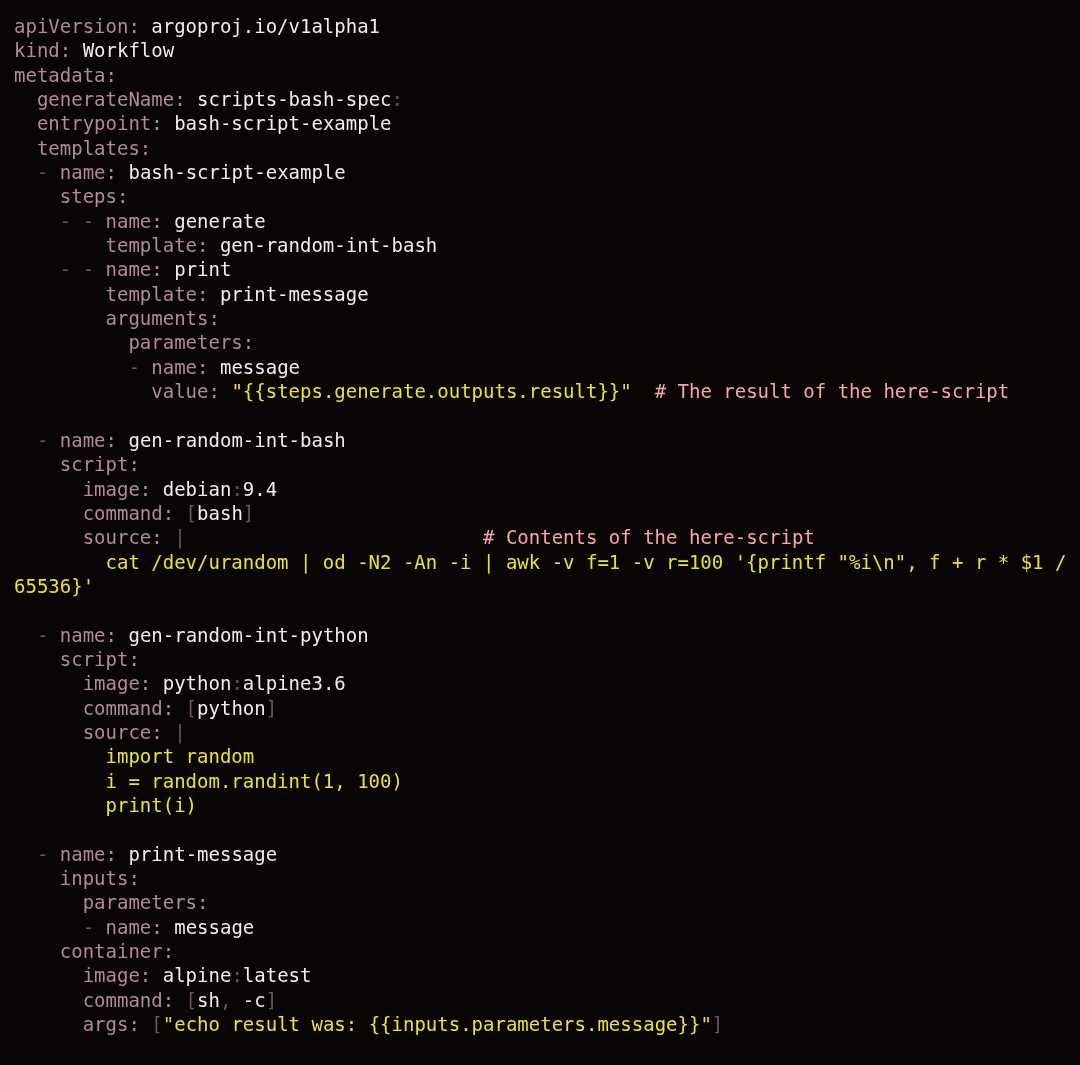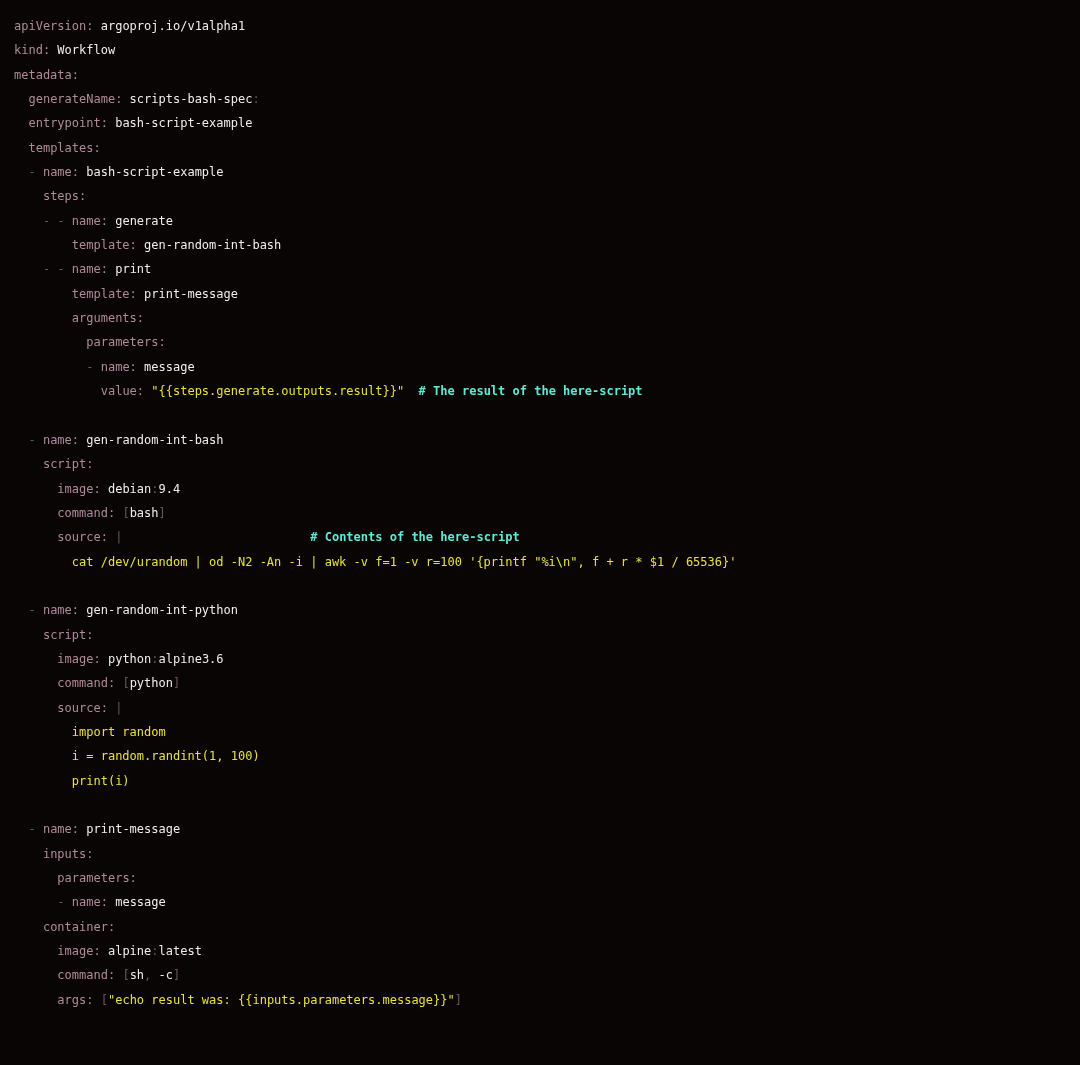--- a/index.html
+++ b/index.html
@@ -9,33 +9,33 @@
     background: #0a0505;
   }
   body {
     width: 1080px;
     height: 1065px;
     overflow: hidden;
     font-family: "DejaVu Sans Mono", "Liberation Mono", monospace;
   }
   #code {
     padding: 14px 0 0 14px;
-    font-size: 12px;
+    font-size: 19px;
     line-height: 24.35px;
     letter-spacing: 0px;
     white-space: pre-wrap;
     word-break: break-word;
     color: #e8e2e2;
     -webkit-font-smoothing: antialiased;
   }
   .ln { display: block; min-height: 24.35px; }
   
   .k   { color: #b08a9c; }   
   .p   { color: #6d5560; }   
   .v   { color: #f2ecec; }   
   .s   { color: #e8e337; }   
-  .c   { color: #5eead4; font-weight: bold; }   
+  .c   { color: #fca5a5; }   
   .colon { color: #b08a9c; }
 </style>
 </head>
 <body>
 
 <div id="code" style="background: rgb(10, 5, 5);"><div class="ln"><span class="p"></span><span class="k">apiVersion</span><span class="colon">:</span><span class="v"> argoproj.io/v1alpha1</span></div><div class="ln"><span class="p"></span><span class="k">kind</span><span class="colon">:</span><span class="v"> Workflow</span></div><div class="ln"><span class="p"></span><span class="k">metadata</span><span class="colon">:</span></div><div class="ln"><span class="p">  </span><span class="k">generateName</span><span class="colon">:</span><span class="v"> scripts-bash-spec</span><span class="p">:</span></div><div class="ln"><span class="p">  </span><span class="k">entrypoint</span><span class="colon">:</span><span class="v"> bash-script-example</span></div><div class="ln"><span class="p">  </span><span class="k">templates</span><span class="colon">:</span></div><div class="ln"><span class="p">  </span><span class="p">- </span><span class="k">name</span><span class="colon">:</span><span class="v"> bash-script-example</span></div><div class="ln"><span class="p">    </span><span class="k">steps</span><span class="colon">:</span></div><div class="ln"><span class="p">    </span><span class="p">- - </span><span class="k">name</span><span class="colon">:</span><span class="v"> generate</span></div><div class="ln"><span class="p">        </span><span class="k">template</span><span class="colon">:</span><span class="v"> gen-random-int-bash</span></div><div class="ln"><span class="p">    </span><span class="p">- - </span><span class="k">name</span><span class="colon">:</span><span class="v"> print</span></div><div class="ln"><span class="p">        </span><span class="k">template</span><span class="colon">:</span><span class="v"> print-message</span></div><div class="ln"><span class="p">        </span><span class="k">arguments</span><span class="colon">:</span></div><div class="ln"><span class="p">          </span><span class="k">parameters</span><span class="colon">:</span></div><div class="ln"><span class="p">          </span><span class="p">- </span><span class="k">name</span><span class="colon">:</span><span class="v"> message</span></div><div class="ln"><span class="p">            </span><span class="k">value</span><span class="colon">:</span><span class="s"> "{{steps.generate.outputs.result}}"</span><span class="c">  # The result of the here-script</span></div><div class="ln">&nbsp;</div><div class="ln"><span class="p">  </span><span class="p">- </span><span class="k">name</span><span class="colon">:</span><span class="v"> gen-random-int-bash</span></div><div class="ln"><span class="p">    </span><span class="k">script</span><span class="colon">:</span></div><div class="ln"><span class="p">      </span><span class="k">image</span><span class="colon">:</span><span class="v"> debian</span><span class="p">:</span><span class="v">9.4</span></div><div class="ln"><span class="p">      </span><span class="k">command</span><span class="colon">:</span><span class="p"> [</span><span class="v">bash</span><span class="p">]</span></div><div class="ln"><span class="p">      </span><span class="k">source</span><span class="colon">:</span><span class="p"> |</span><span class="c">                          # Contents of the here-script</span></div><div class="ln"><span class="p">        </span><span class="s">cat /dev/urandom | od -N2 -An -i | awk -v f=1 -v r=100 '{printf "%i\n", f + r * $1 / 65536}'</span></div><div class="ln">&nbsp;</div><div class="ln"><span class="p">  </span><span class="p">- </span><span class="k">name</span><span class="colon">:</span><span class="v"> gen-random-int-python</span></div><div class="ln"><span class="p">    </span><span class="k">script</span><span class="colon">:</span></div><div class="ln"><span class="p">      </span><span class="k">image</span><span class="colon">:</span><span class="v"> python</span><span class="p">:</span><span class="v">alpine3.6</span></div><div class="ln"><span class="p">      </span><span class="k">command</span><span class="colon">:</span><span class="p"> [</span><span class="v">python</span><span class="p">]</span></div><div class="ln"><span class="p">      </span><span class="k">source</span><span class="colon">:</span><span class="p"> |</span></div><div class="ln"><span class="p">        </span><span class="s">import random</span></div><div class="ln"><span class="p">        </span><span class="s">i = random.randint(1, 100)</span></div><div class="ln"><span class="p">        </span><span class="s">print(i)</span></div><div class="ln">&nbsp;</div><div class="ln"><span class="p">  </span><span class="p">- </span><span class="k">name</span><span class="colon">:</span><span class="v"> print-message</span></div><div class="ln"><span class="p">    </span><span class="k">inputs</span><span class="colon">:</span></div><div class="ln"><span class="p">      </span><span class="k">parameters</span><span class="colon">:</span></div><div class="ln"><span class="p">      </span><span class="p">- </span><span class="k">name</span><span class="colon">:</span><span class="v"> message</span></div><div class="ln"><span class="p">    </span><span class="k">container</span><span class="colon">:</span></div><div class="ln"><span class="p">      </span><span class="k">image</span><span class="colon">:</span><span class="v"> alpine</span><span class="p">:</span><span class="v">latest</span></div><div class="ln"><span class="p">      </span><span class="k">command</span><span class="colon">:</span><span class="p"> [</span><span class="v">sh</span><span class="p">, </span><span class="v">-c</span><span class="p">]</span></div><div class="ln"><span class="p">      </span><span class="k">args</span><span class="colon">:</span><span class="p"> [</span><span class="s">"echo result was: {{inputs.parameters.message}}"</span><span class="p">]</span></div></div>
 
 </body></html>

